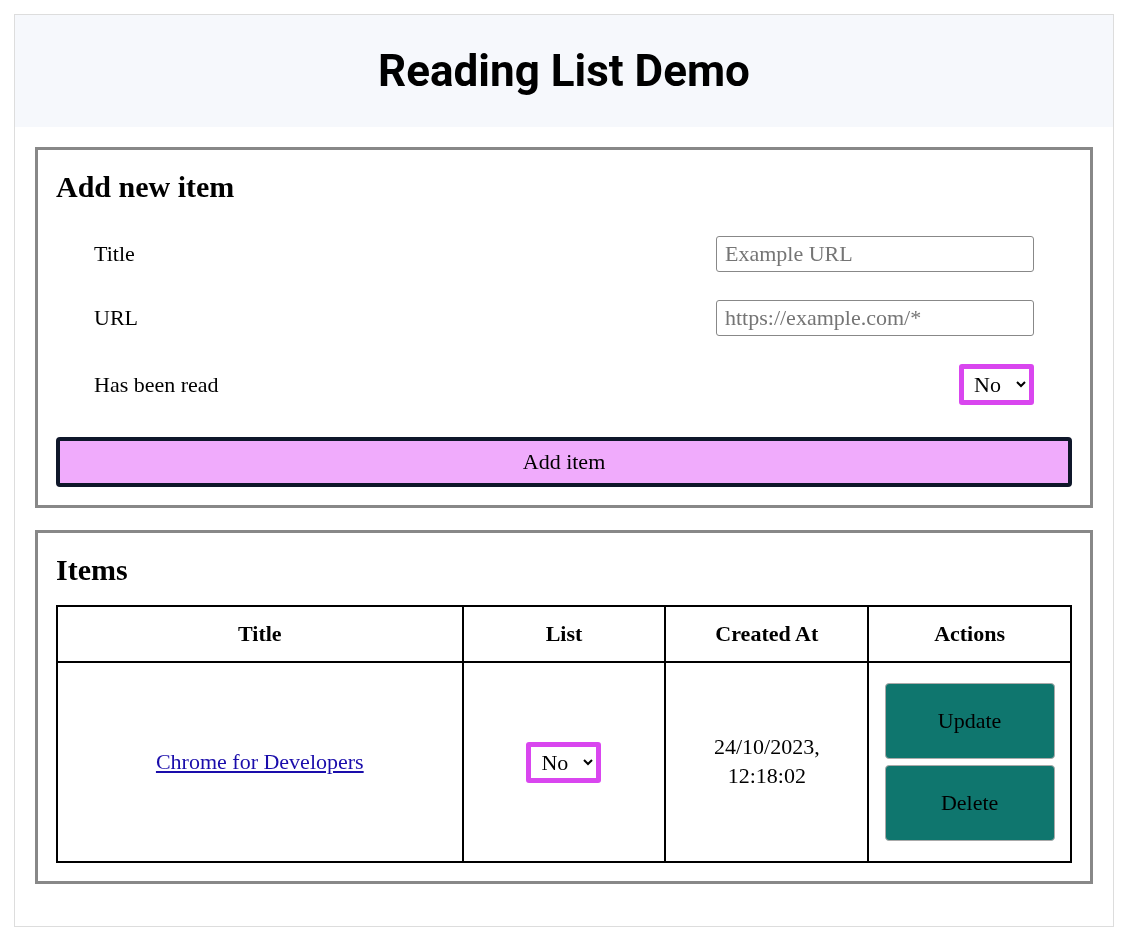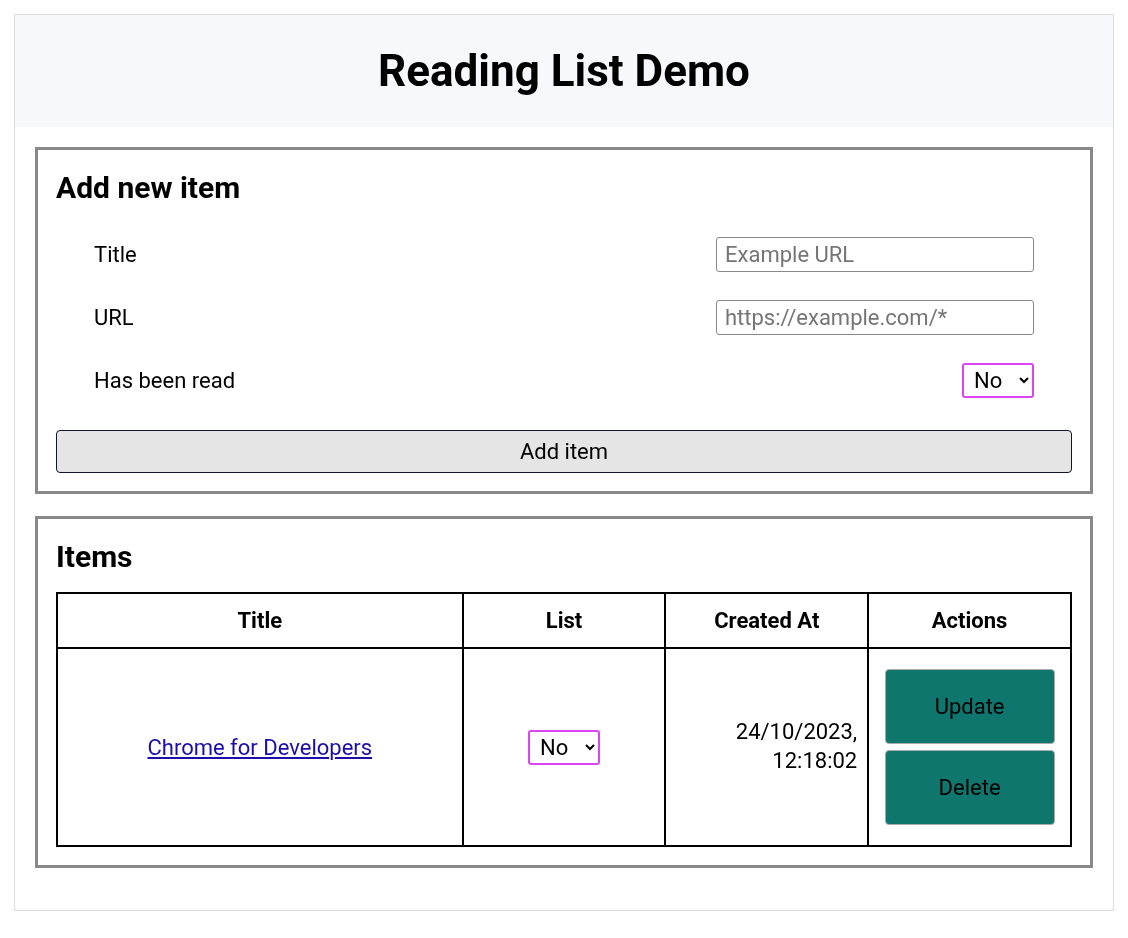--- a/index.html
+++ b/index.html
@@ -28,20 +28,21 @@
       color: #000;
     }
     .content-area {
       padding: 20px;
     }
     .panel {
       border: 3px solid #888;
       background: #fff;
       margin-bottom: 22px;
       padding: 12px 18px 18px 18px;
+      font-family: Liberation Serif, serif;
     }
     .panel h2 {
       font-size: 30px;
       font-weight: 700;
       margin: 8px 0 18px 0;
       color: #000;
     }
     .form-row {
       display: flex;
       align-items: center;
@@ -57,33 +58,33 @@
       padding: 4px 8px;
       border: 1px solid #888;
       border-radius: 3px;
       width: 318px;
       background: #fff;
       font-family: inherit;
     }
     .select-input {
       font-size: 22px;
       padding: 2px 6px;
-      border: 2px solid #d946ef;
+      border: 5px solid #d946ef;
       border-radius: 3px;
       background: #fff;
       font-family: inherit;
     }
     .add-button {
       width: 100%;
       font-size: 22px;
       padding: 8px;
       margin-top: 18px;
-      border: 1px solid #0f172a;
+      border: 4px solid #0f172a;
       border-radius: 4px;
-      background: #e5e5e5;
+      background: #f0abfc;
       cursor: pointer;
       font-family: inherit;
     }
     table.items-table {
       width: 100%;
       border-collapse: collapse;
       margin-top: 8px;
     }
     table.items-table th,
     table.items-table td {
@@ -112,21 +113,20 @@
       font-size: 22px;
       padding: 24px;
       border: 1px solid #aaa;
       border-radius: 4px;
       background: #0f766e;
       cursor: pointer;
       font-family: inherit;
     }
     .created-text {
       line-height: 1.3;
-      text-align: right;
     }
   </style>
 </head>
 <body>
 
 <div class="outer-container">
 
   <div class="header-bar">
     <h1>Reading List Demo</h1>
   </div>

